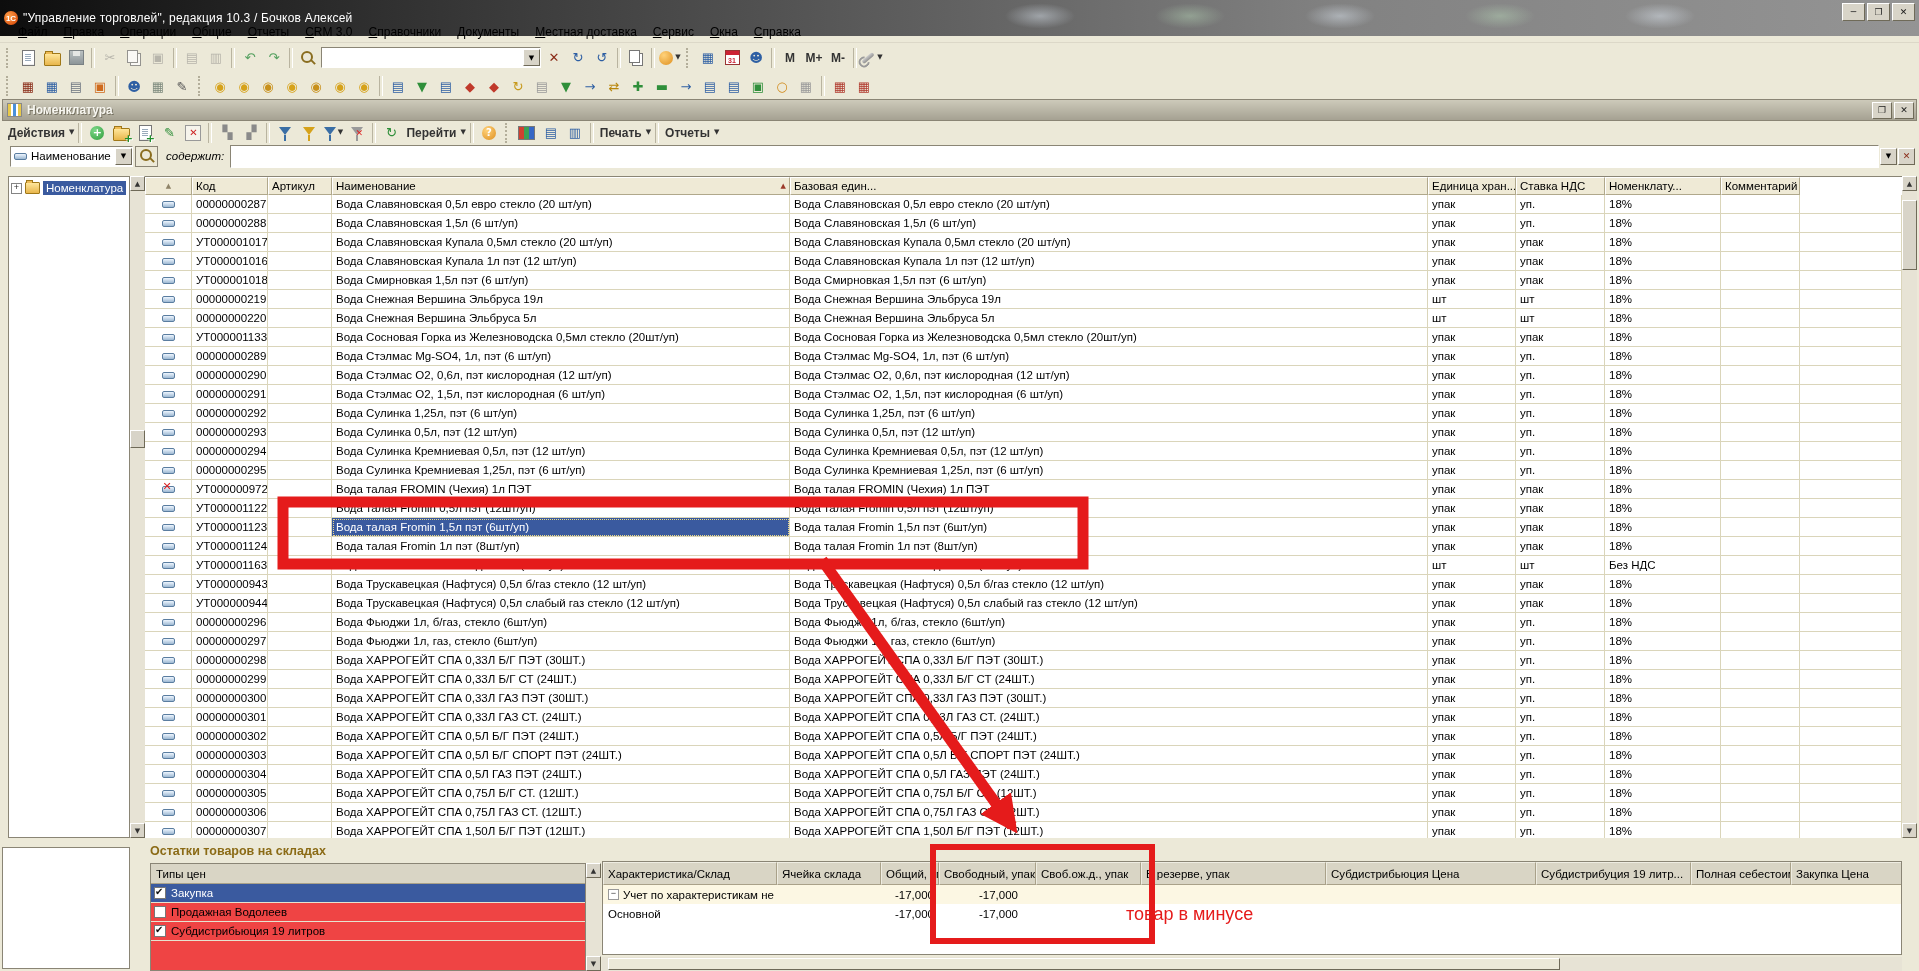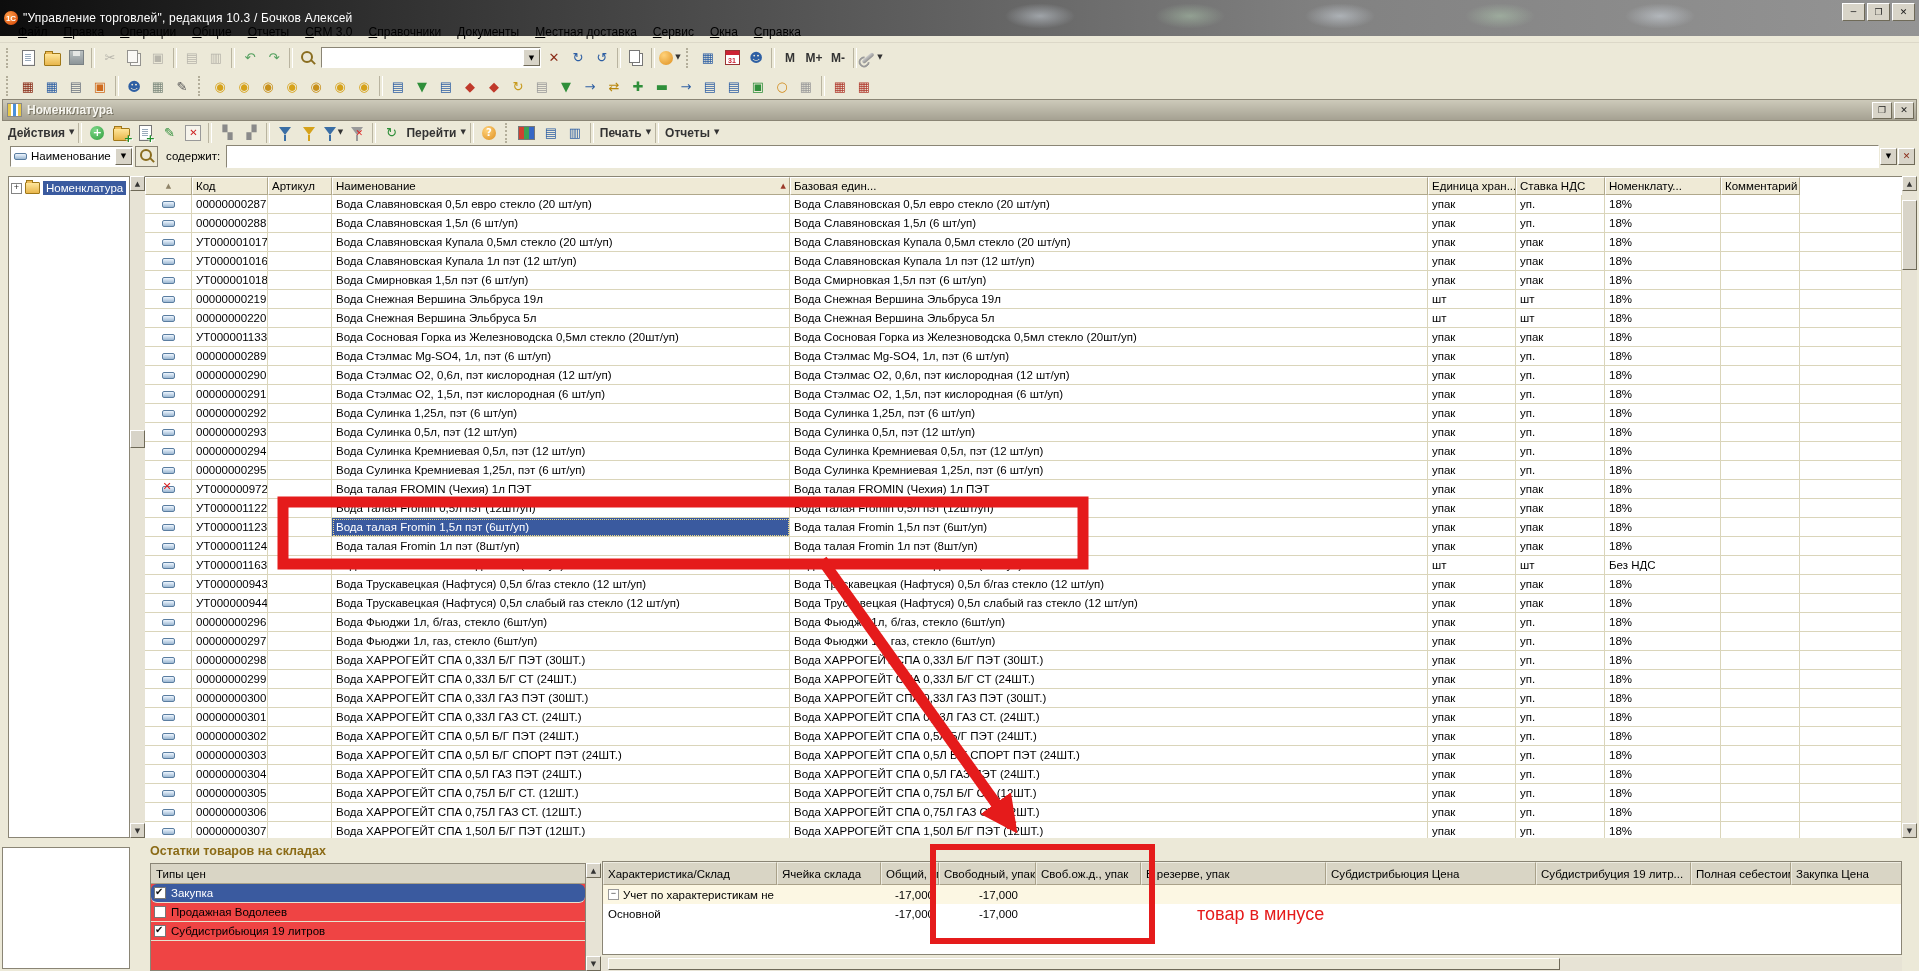--- a/index.html
+++ b/index.html
@@ -77,21 +77,21 @@
     border:1px solid #8a8575;display:flex;align-items:center;gap:5px;padding-left:4px;}
   .child-title{font-weight:bold;color:#f7f6f0;text-shadow:1px 1px 0 #767262;font-size:12px;}
   .actionsbar{position:absolute;top:121px;left:2px;right:2px;height:23px;display:flex;align-items:center;padding-left:3px;}
   .searchrow{position:absolute;top:144px;left:2px;right:2px;height:24px;display:flex;align-items:center;padding-left:8px;}
   .field-combo{width:118px;height:19px;background:#fff;border:1px solid;border-color:#8a8575 #fff #fff #8a8575;
     display:flex;align-items:center;gap:4px;padding-left:3px;font-size:11.5px;}
   .mark{width:11px;height:5px;background:linear-gradient(#eef6ff,#9db8d2);border:1px solid #5a7da0;border-radius:2px;flex:none;}
   .mark.del{position:relative;}
   .mark.del::after{content:"✕";position:absolute;left:0px;top:-7px;color:#d22;font-weight:bold;font-size:11px;font-family:"DejaVu Sans",sans-serif;}
   .mag-btn{width:21px;height:19px;background:#ece9d8;border:1px solid #8a8575;display:flex;align-items:center;justify-content:center;margin-left:2px;}
-  .contains-label{margin-left:8px;font-size:11.5px;}
+  .contains-label{margin-left:8px;font-size:11.5px;font-style:italic;}
   .contains-input{flex:1;height:19px;background:#fff;border:1px solid;border-color:#8a8575 #fff #fff #8a8575;margin-left:6px;}
   
   .tree{position:absolute;left:8px;top:176px;width:122px;height:662px;background:#fff;border:1px solid #8a8575;box-sizing:border-box;}
   .tnode{display:flex;align-items:center;gap:3px;padding:4px 2px;font-size:11.5px;}
   .expander{width:9px;height:9px;border:1px solid #848484;background:#fff;color:#333;font-size:9px;line-height:7px;text-align:center;flex:none;}
   .folder{width:13px;height:10px;background:linear-gradient(#ffe69a,#e8b64c);border:1px solid #a07818;border-radius:1px;position:relative;flex:none;}
   .folder::before{content:"";position:absolute;top:-3px;left:0;width:5px;height:2px;background:#eebb55;border:1px solid #a07818;border-bottom:none;}
   .tlabel{background:#3a5a9f;color:#fff;padding:1px 3px;white-space:nowrap;}
   
   .vscroll{position:absolute;width:15px;background:#e7e3d5;}
@@ -111,35 +111,35 @@
   .td{border-right:1px solid #dad5ba;border-bottom:1px solid #dad5ba;box-sizing:border-box;font-size:11.5px;
     display:flex;align-items:center;padding:0 4px;white-space:nowrap;overflow:hidden;}
   .td.c0{justify-content:center;}
   .td.sel{background:#3a5a9f;color:#fff;outline:1px dotted #ead98a;outline-offset:-2px;}
   
   .bottom-label{position:absolute;left:150px;top:844px;font-weight:bold;color:#8b6b16;font-size:12.5px;}
   .leftbox{position:absolute;left:2px;top:847px;width:128px;height:122px;background:#fff;border:1px solid #8a8575;box-sizing:border-box;}
   .ptypes{position:absolute;left:150px;top:863px;width:436px;height:108px;background:#ef4444;border:1px solid #8a8575;box-sizing:border-box;overflow:hidden;}
   .pt-head{height:19px;background:#d9d5c5;border-bottom:1px solid #a9a189;display:flex;align-items:center;padding-left:5px;font-size:11.5px;}
   .pt-row{display:flex;align-items:center;gap:5px;height:19px;padding-left:3px;border-bottom:1px solid #e6e2d0;font-size:11.5px;box-sizing:border-box;}
-  .pt-row.sel{background:#3a5a9f;color:#fff;border-radius:6px;}
+  .pt-row.sel{background:#3a5a9f;color:#fff;}
   .cb{width:12px;height:12px;background:#fff;border:1px solid #777;box-sizing:border-box;position:relative;flex:none;}
   .cb.on::after{content:"✔";position:absolute;left:0px;top:-2px;font-size:10px;color:#111;font-family:"DejaVu Sans",sans-serif;}
   .stock{position:absolute;left:602px;top:861px;width:1300px;height:94px;background:#fff;border:1px solid #8a8575;box-sizing:border-box;overflow:hidden;}
   .sgrid{display:grid;grid-template-columns:var(--scols);}
   .sth{background:#d9d5c5;border:1px solid;border-color:#efede2 #a9a189 #a9a189 #efede2;box-sizing:border-box;height:23px;
     font-size:11.5px;display:flex;align-items:center;padding:0 4px;white-space:nowrap;overflow:hidden;}
   .srow{height:19px;}
   .std{font-size:11.5px;display:flex;align-items:center;padding:0 5px;white-space:nowrap;overflow:hidden;box-sizing:border-box;}
   .srow.r0{background:#fcf7e3;}
   .num{justify-content:flex-end;}
   .minus{width:9px;height:9px;border:1px solid #999;background:#fff;color:#333;font-size:9px;line-height:7px;text-align:center;margin-right:4px;flex:none;}
   
   #annot{position:absolute;left:0;top:0;width:1919px;height:971px;pointer-events:none;z-index:40;}
-  .note{position:absolute;left:1197px;top:904px;color:#e51b1b;font-size:18px;z-index:41;pointer-events:none;}
+  .note{position:absolute;left:1126px;top:904px;color:#e51b1b;font-size:18px;z-index:41;pointer-events:none;}
 </style>
 </head>
 <body>
 
 <div id="screen">
 
   <div class="titlebar">
     <span class="app-icon">1С</span>
     <span class="title-text">"Управление торговлей", редакция 10.3 / Бочков Алексей</span>
     <span class="winbtns">

